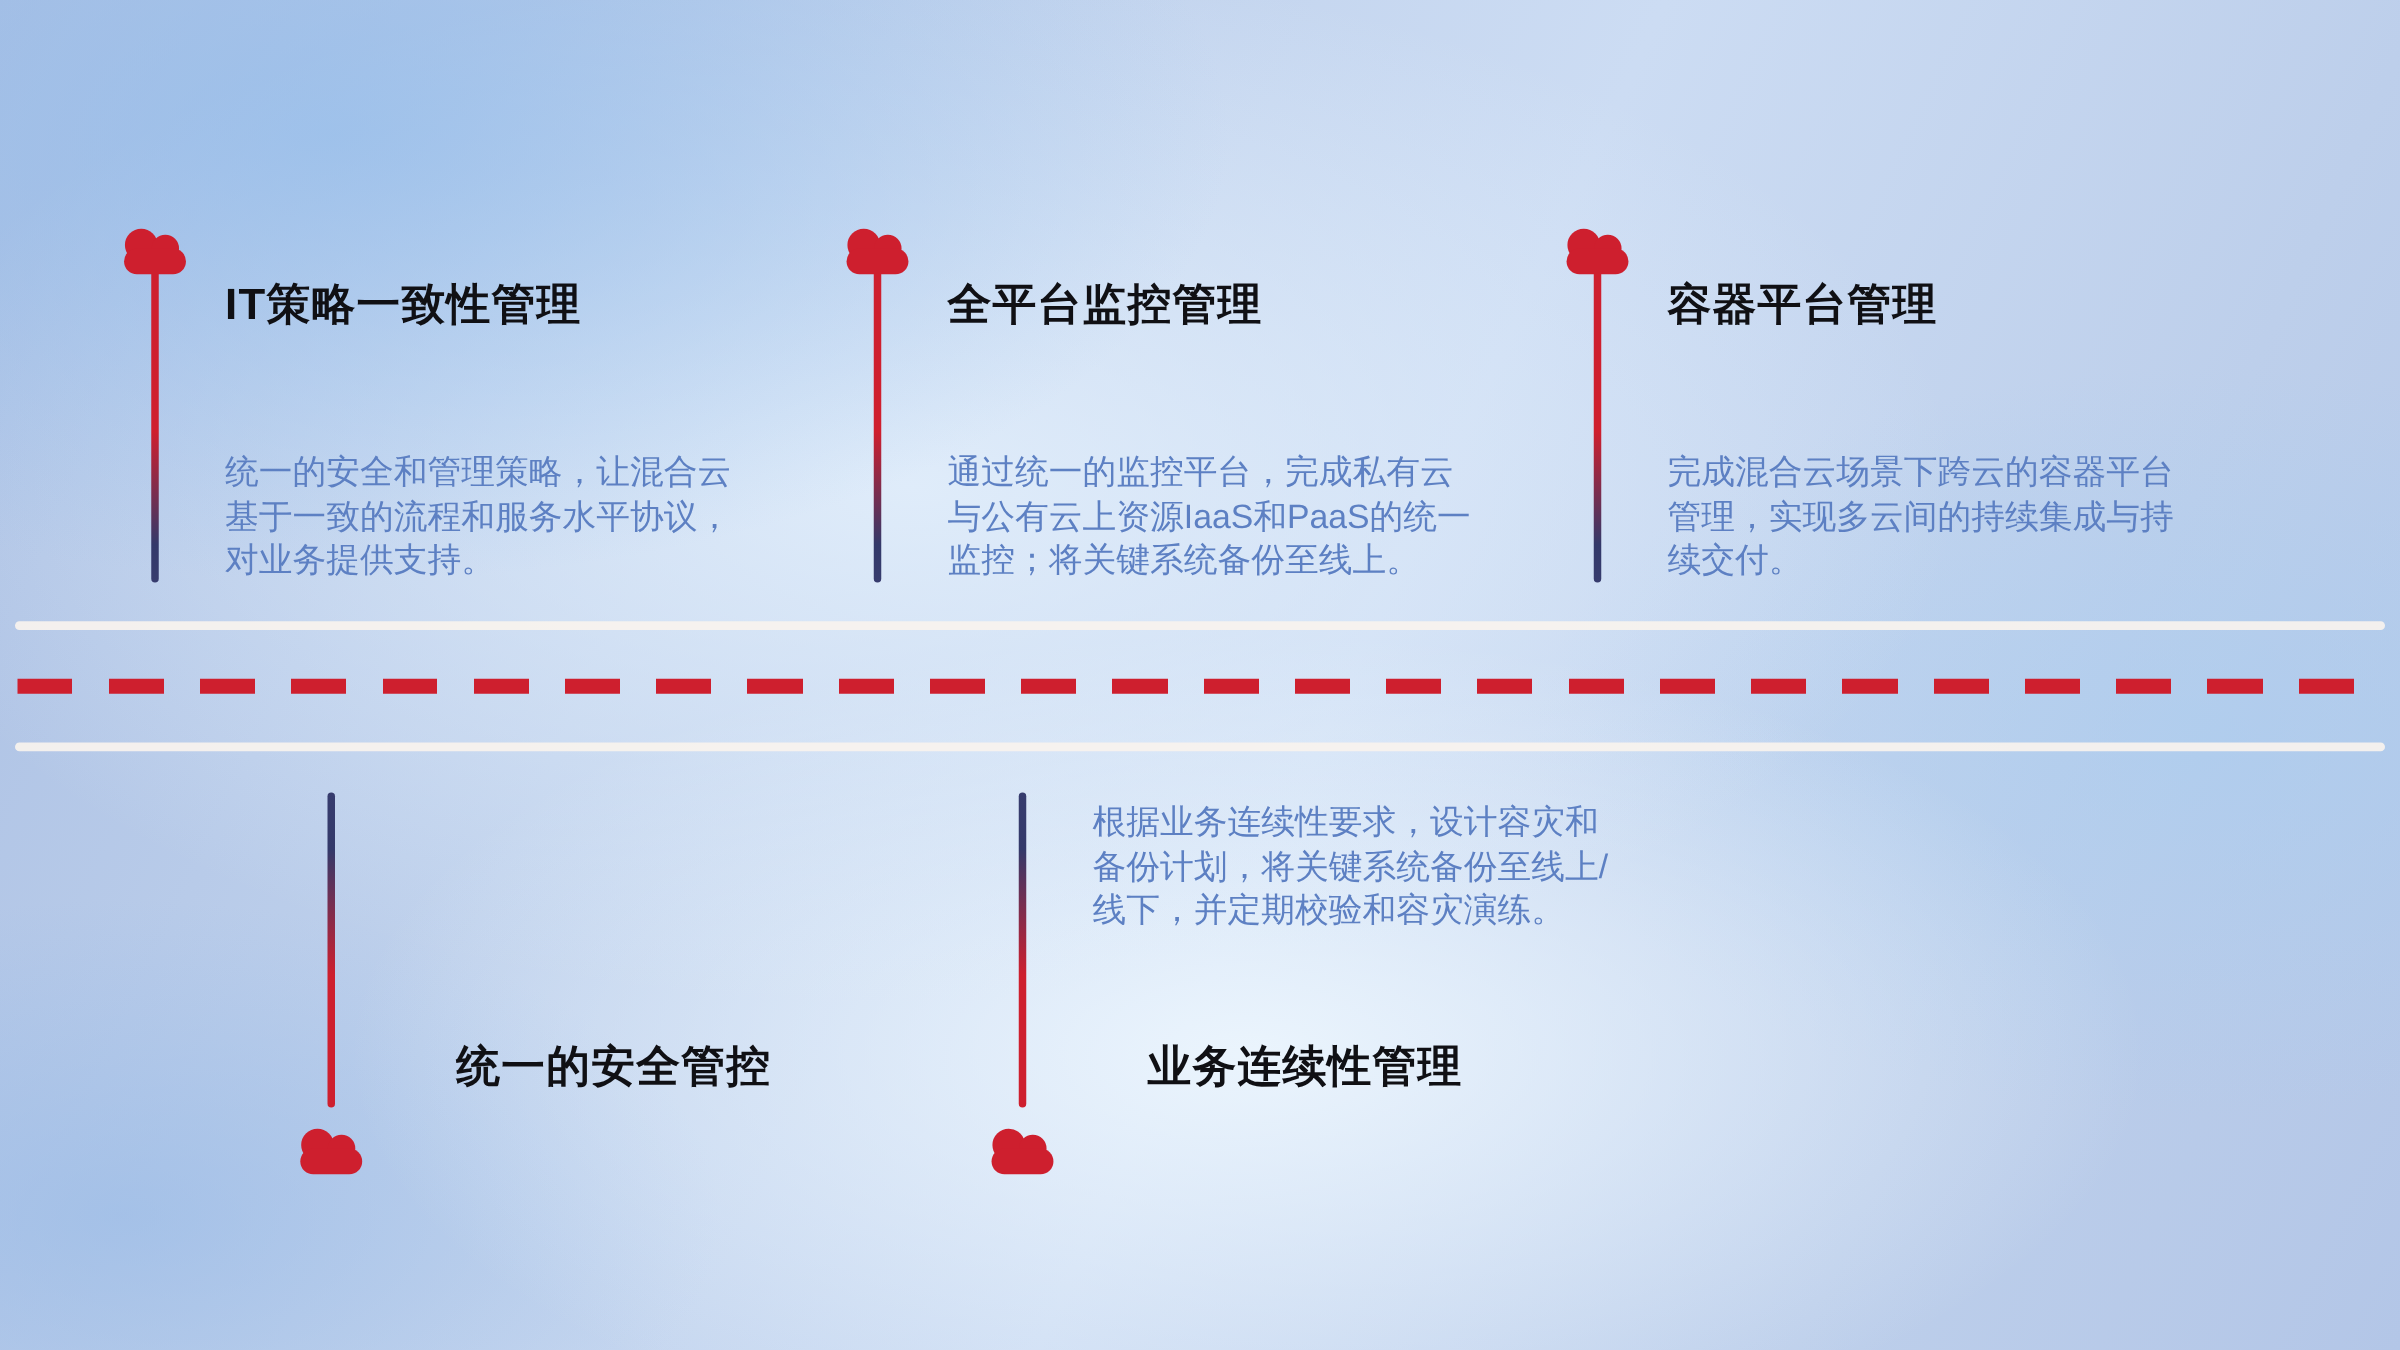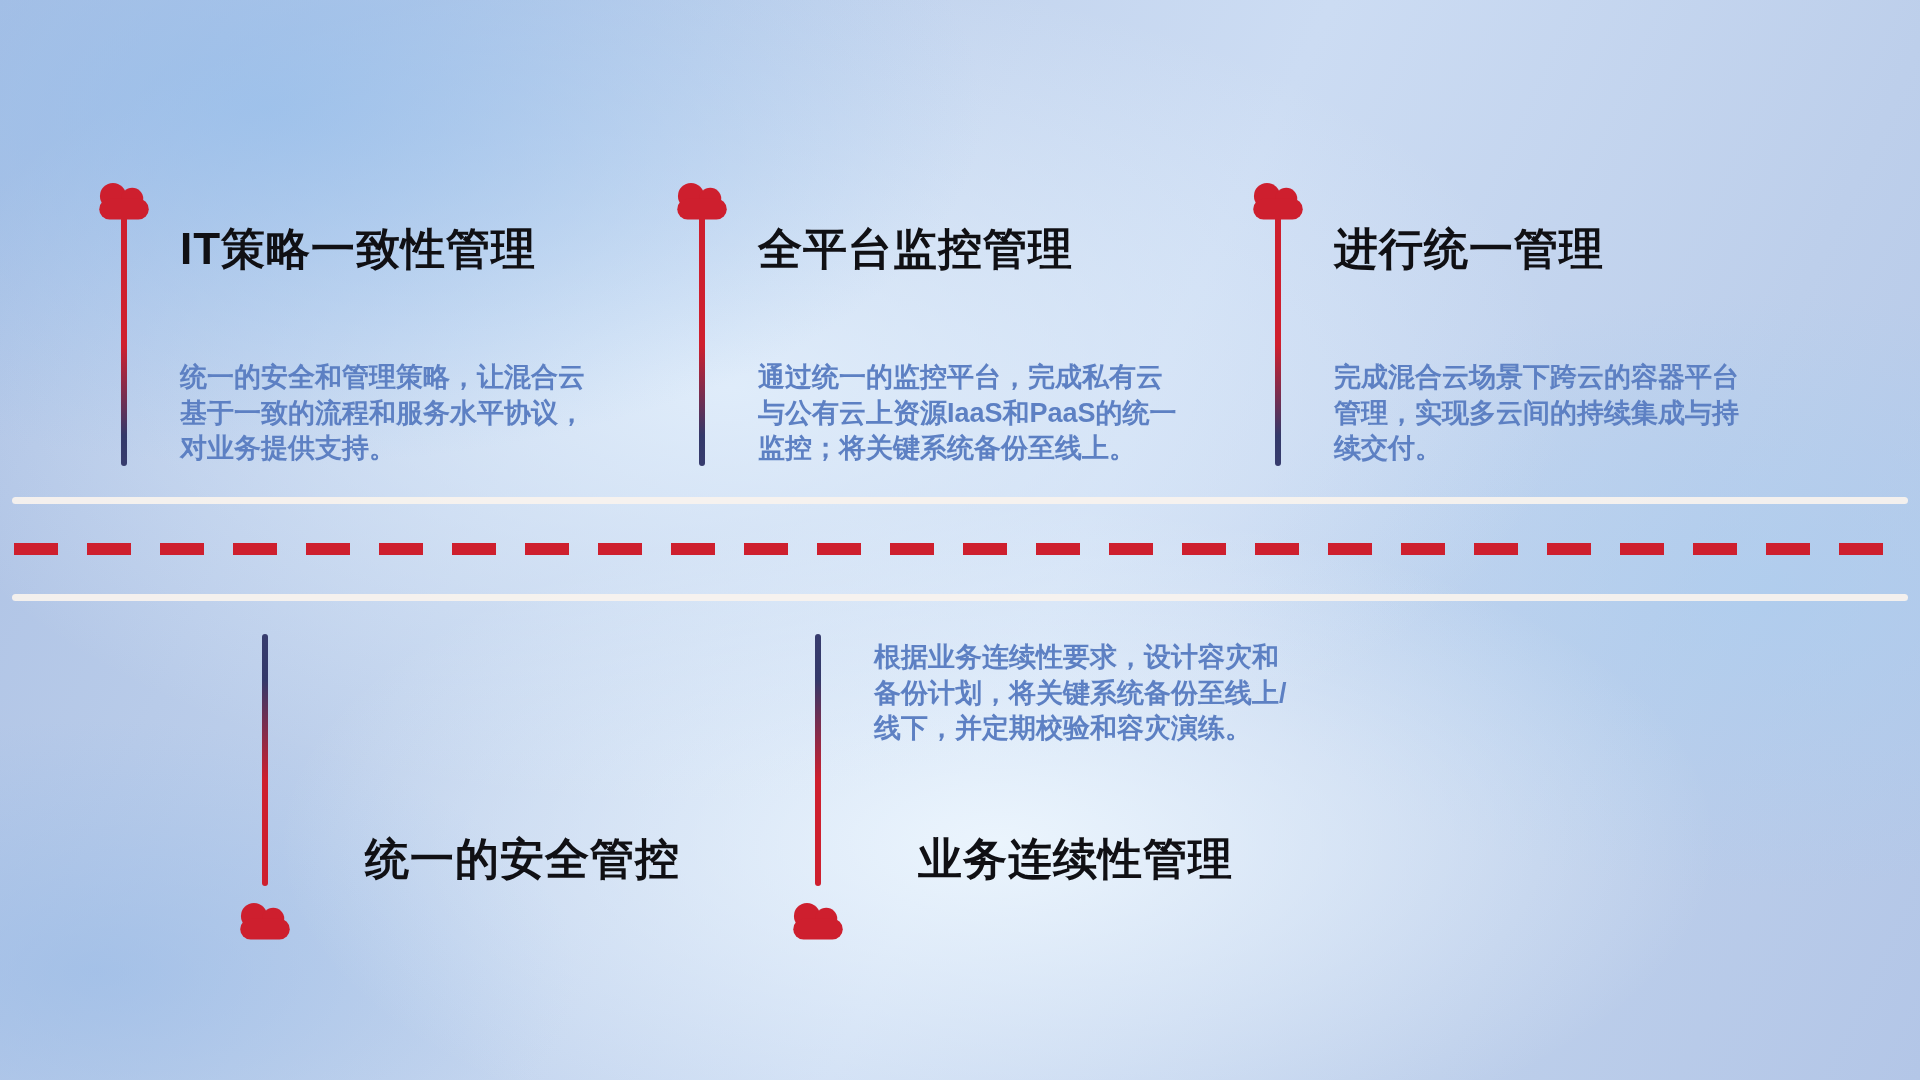--- a/index.html
+++ b/index.html
@@ -62,37 +62,36 @@
     background: linear-gradient(180deg, #ce1f2e 0%, #cf1f2e 52%, #33396a 88%, #373c6e 100%);
   }
   .col-bottom .vline {
     top: 4px; height: 252px;
     background: linear-gradient(180deg, #373c6e 0%, #33396a 18%, #ce1f2e 58%, #ce1f2e 100%);
   }
 
   .title {
     position: absolute;
     left: 90px;
-    font-size: 44px;
+    font-size: 35px;
     font-weight: bold;
     color: #101014;
     letter-spacing: 1px;
     white-space: nowrap;
   }
   .col-top    .title { top: 42px; }
   .col-bottom .title { top: 200px; margin-left: 44px; }
 
   .desc {
     position: absolute;
     left: 90px;
     width: 424px;
     font-size: 27px;
     line-height: 1.32;
     color: #5d80c3;
-    font-weight: bold;
   }
   .col-top    .desc { top: 182px; }
   .col-bottom .desc { top: 10px; }
 
   
   .pos-t1 { left: 90px; }
   .pos-t2 { left: 668px; }
   .pos-t3 { left: 1244px; }
   .pos-b1 { left: 231px; }
   .pos-b2 { left: 784px; }
@@ -135,21 +134,21 @@
 
   <div class="col col-top pos-t3">
     <div class="cloud">
       <svg viewBox="0 0 48 31" aria-hidden="true">
         <circle cx="16" cy="13" r="9.5"></circle>
         <circle cx="30" cy="15" r="8"></circle>
         <rect x="6" y="15" width="36" height="15" rx="7.5"></rect>
       </svg>
     </div>
     <div class="vline"></div>
-    <h2 class="title">进行统一管理</h2>
+    <h2 class="title">容器平台管理</h2>
     <p class="desc">完成混合云场景下跨云的容器平台管理，实现多云间的持续集成与持续交付。</p>
   </div>
 
   <div class="col col-bottom pos-b1">
     <div class="vline"></div>
     <h2 class="title">统一的安全管控</h2>
     <div class="cloud">
       <svg viewBox="0 0 48 31" aria-hidden="true">
         <circle cx="16" cy="13" r="9.5"></circle>
         <circle cx="30" cy="15" r="8"></circle>

